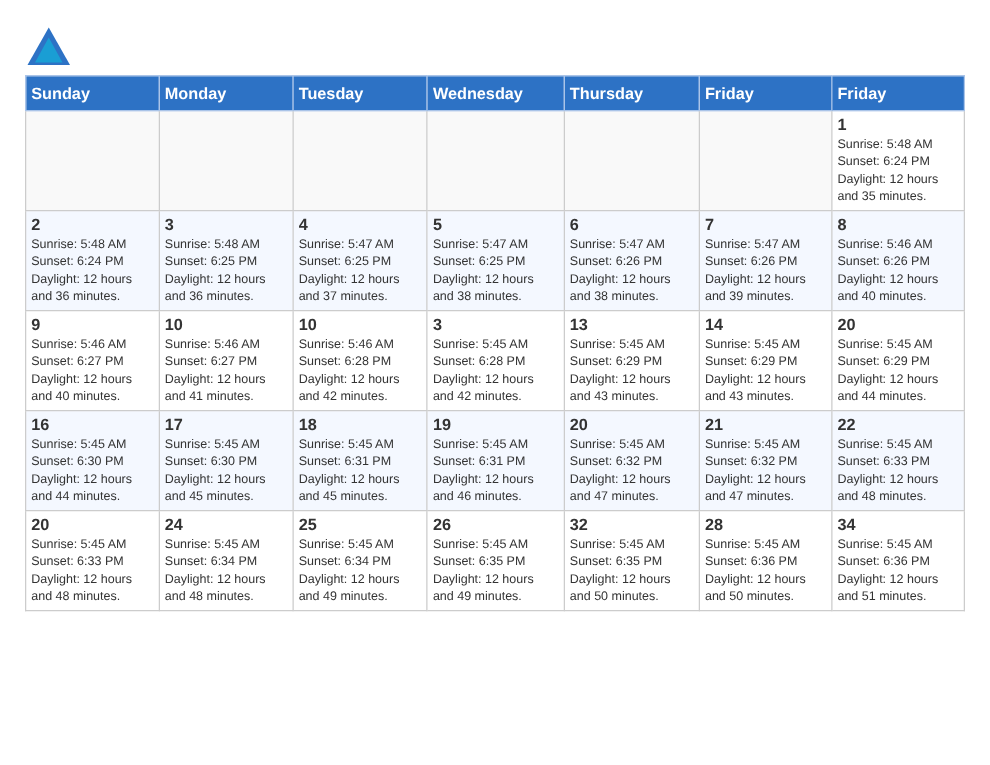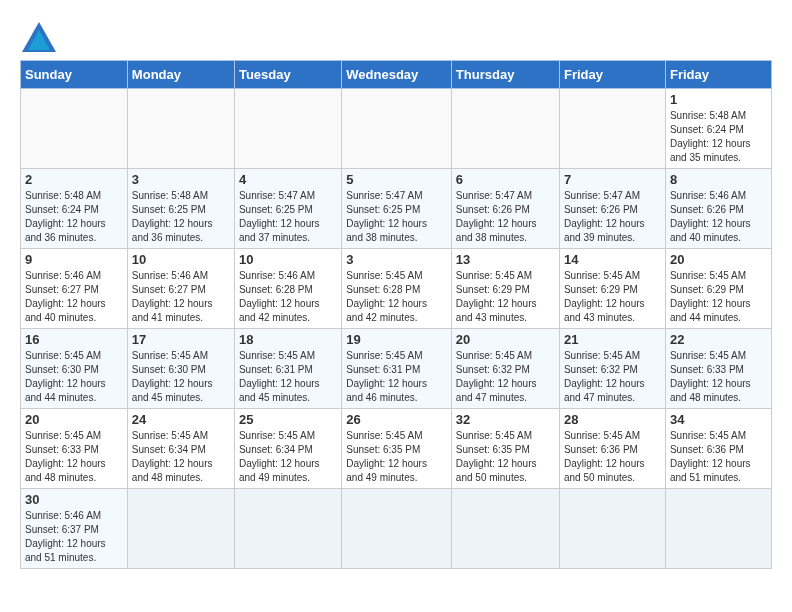--- a/index.html
+++ b/index.html
@@ -335,29 +335,14 @@
 and 50 minutes.</div>
         </td>
         <td>
           <span class="day-number">34</span>
           <div class="day-info" style="white-space: pre-line;">Sunrise: 5:45 AM
 Sunset: 6:36 PM
 Daylight: 12 hours
 and 51 minutes.</div>
         </td>
       </tr>
-      <tr>
-        <td>
-          <span class="day-number">30</span>
-          <div class="day-info" style="white-space: pre-line;">Sunrise: 5:46 AM
-Sunset: 6:37 PM
-Daylight: 12 hours
-and 51 minutes.</div>
-        </td>
-        <td class="empty"></td>
-        <td class="empty"></td>
-        <td class="empty"></td>
-        <td class="empty"></td>
-        <td class="empty"></td>
-        <td class="empty"></td>
-      </tr>
     </tbody>
 </table>
 
 </body></html>

